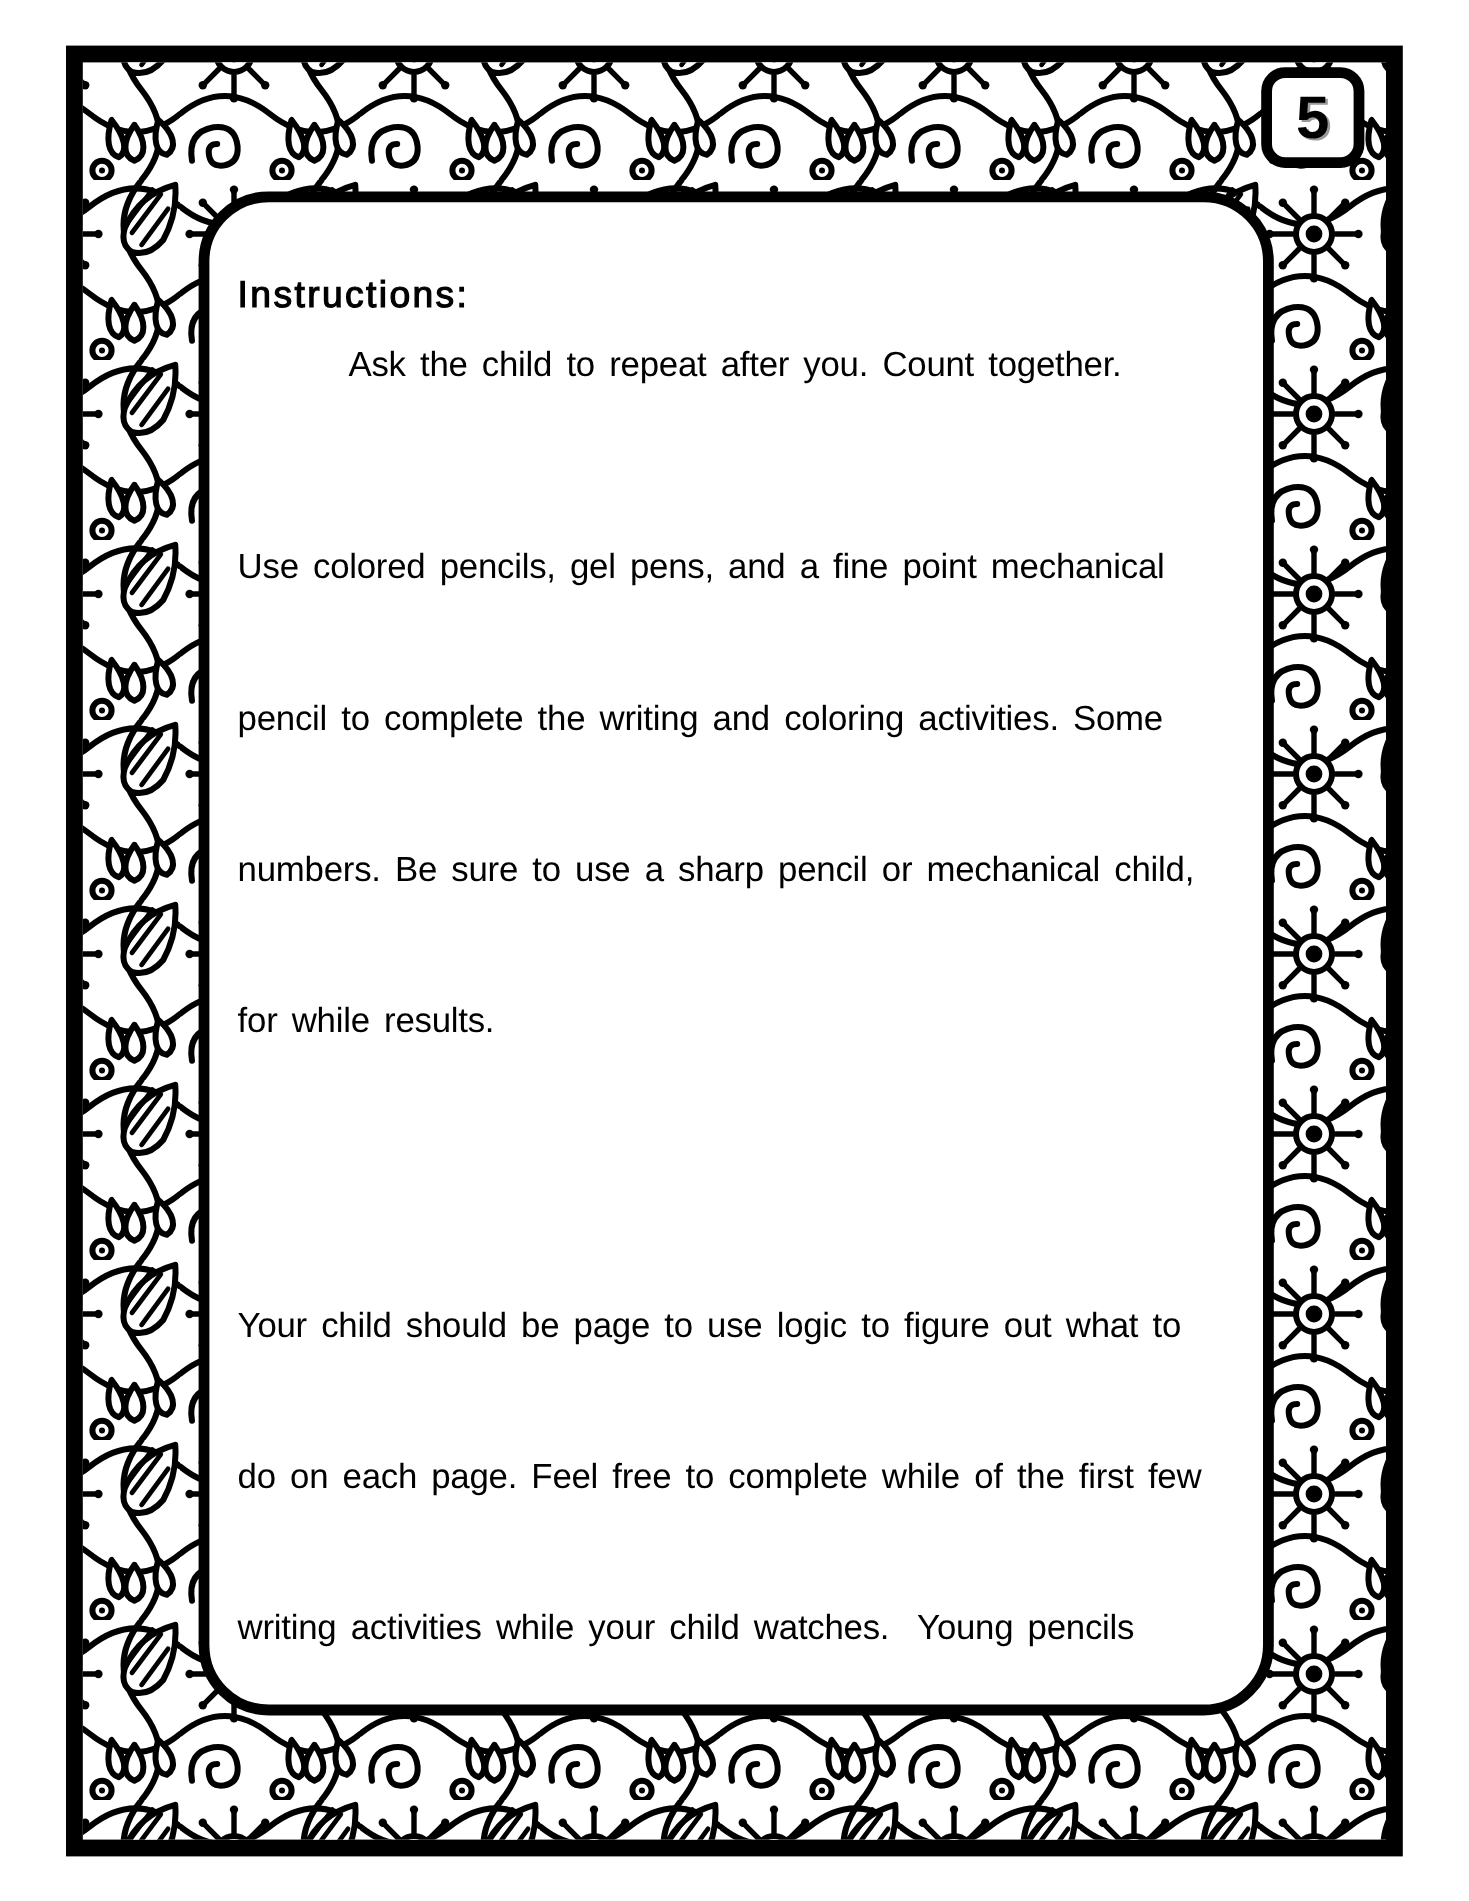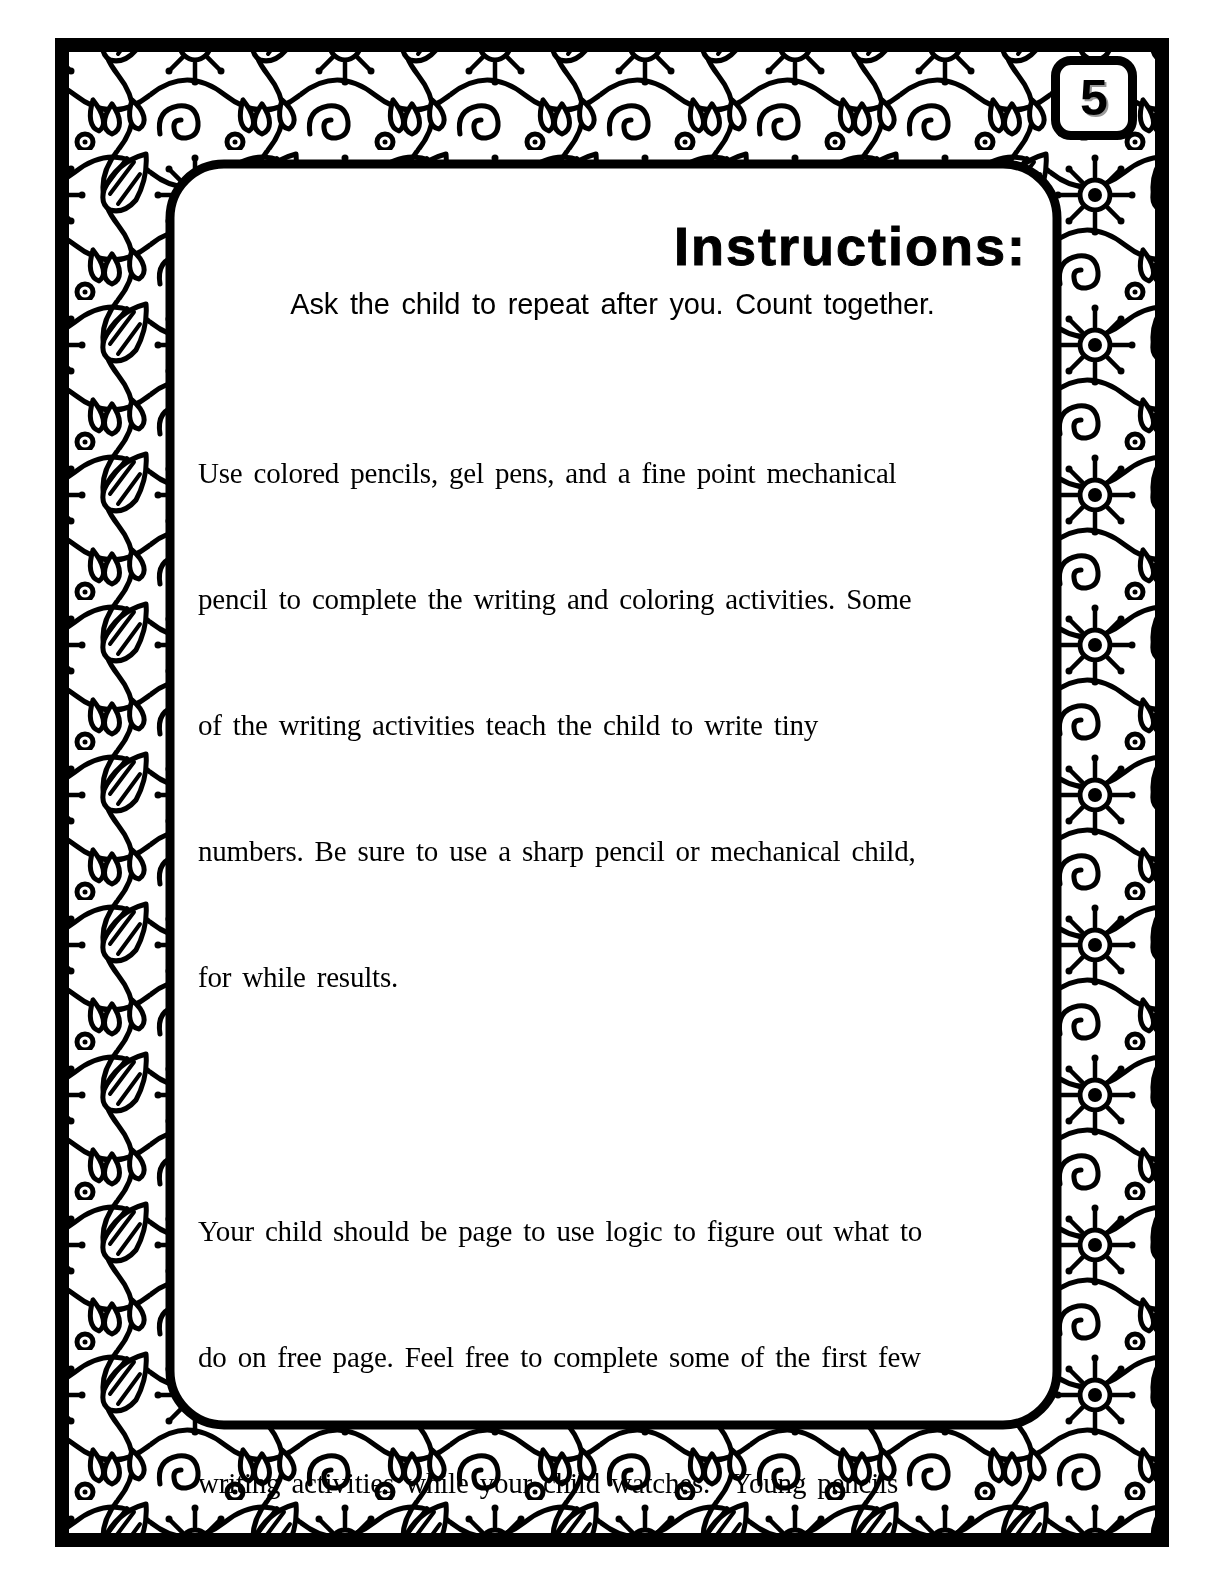--- a/index.html
+++ b/index.html
@@ -22,39 +22,39 @@
     font-size:50px;font-weight:800;line-height:1;
     text-shadow:2px 2px 0 #9a9a9a;
   }
   .content{
     position:absolute;left:170px;top:164px;width:887px;height:1261px;
     box-sizing:border-box;
     padding:0 30px 0 28px;
   }
   .title{
     margin:58px 0 0 0;
-    text-align:right;
-    font-size:54px;font-weight:700;letter-spacing:2px;
+    text-align:left;
+    font-size:31px;font-weight:400;letter-spacing:2px;
     line-height:48px;
     -webkit-text-stroke:1px #000;
   }
   .intro{
     text-align:center;
     font-size:29px;line-height:40px;
     letter-spacing:-0.2px;word-spacing:4px;
   }
   .intro.first{margin-top:32px;}
   .intro.second{margin-top:14px;}
   .para{
     margin-top:44px;
     font-size:29px;line-height:42px;
     letter-spacing:-0.2px;word-spacing:4px;
     white-space:pre;
   }
-  .para .line{height:42px;font-family:Liberation Serif, serif;}
+  .para .line{height:42px;}
 </style>
 </head>
 <body>
 
 <div class="page">
 
   <svg class="border-art" width="1224" height="1584" viewBox="0 0 1224 1584" aria-hidden="true">
     <defs>
       <pattern id="doodle" width="150" height="150" patternUnits="userSpaceOnUse">
         <g fill="none" stroke="#000" stroke-width="5" stroke-linecap="round" stroke-linejoin="round">
@@ -113,27 +113,26 @@
   </div>
 
   <div class="content">
     <h1 class="title">Instructions:</h1>
 
     <div class="intro second">Ask the child to repeat after you. Count together.</div>
 
     <div class="para">
       <div class="line">Use colored pencils, gel pens, and a fine point mechanical</div>
       <div class="line">pencil to complete the writing and coloring activities. Some</div>
-      <div class="line">of the writing activities teach the child to write tiny</div>
       <div class="line">numbers. Be sure to use a sharp pencil or mechanical child,</div>
       <div class="line">for while results.</div>
     </div>
 
     <div class="para">
       <div class="line">Your child should be page to use logic to figure out what to</div>
-      <div class="line">do on free page. Feel free to complete some of the first few</div>
+      <div class="line">do on each page. Feel free to complete while of the first few</div>
       <div class="line">writing activities while your child watches.  Young pencils</div>
       
     </div>
 
   </div>
 
 </div>
 
 </body></html>

